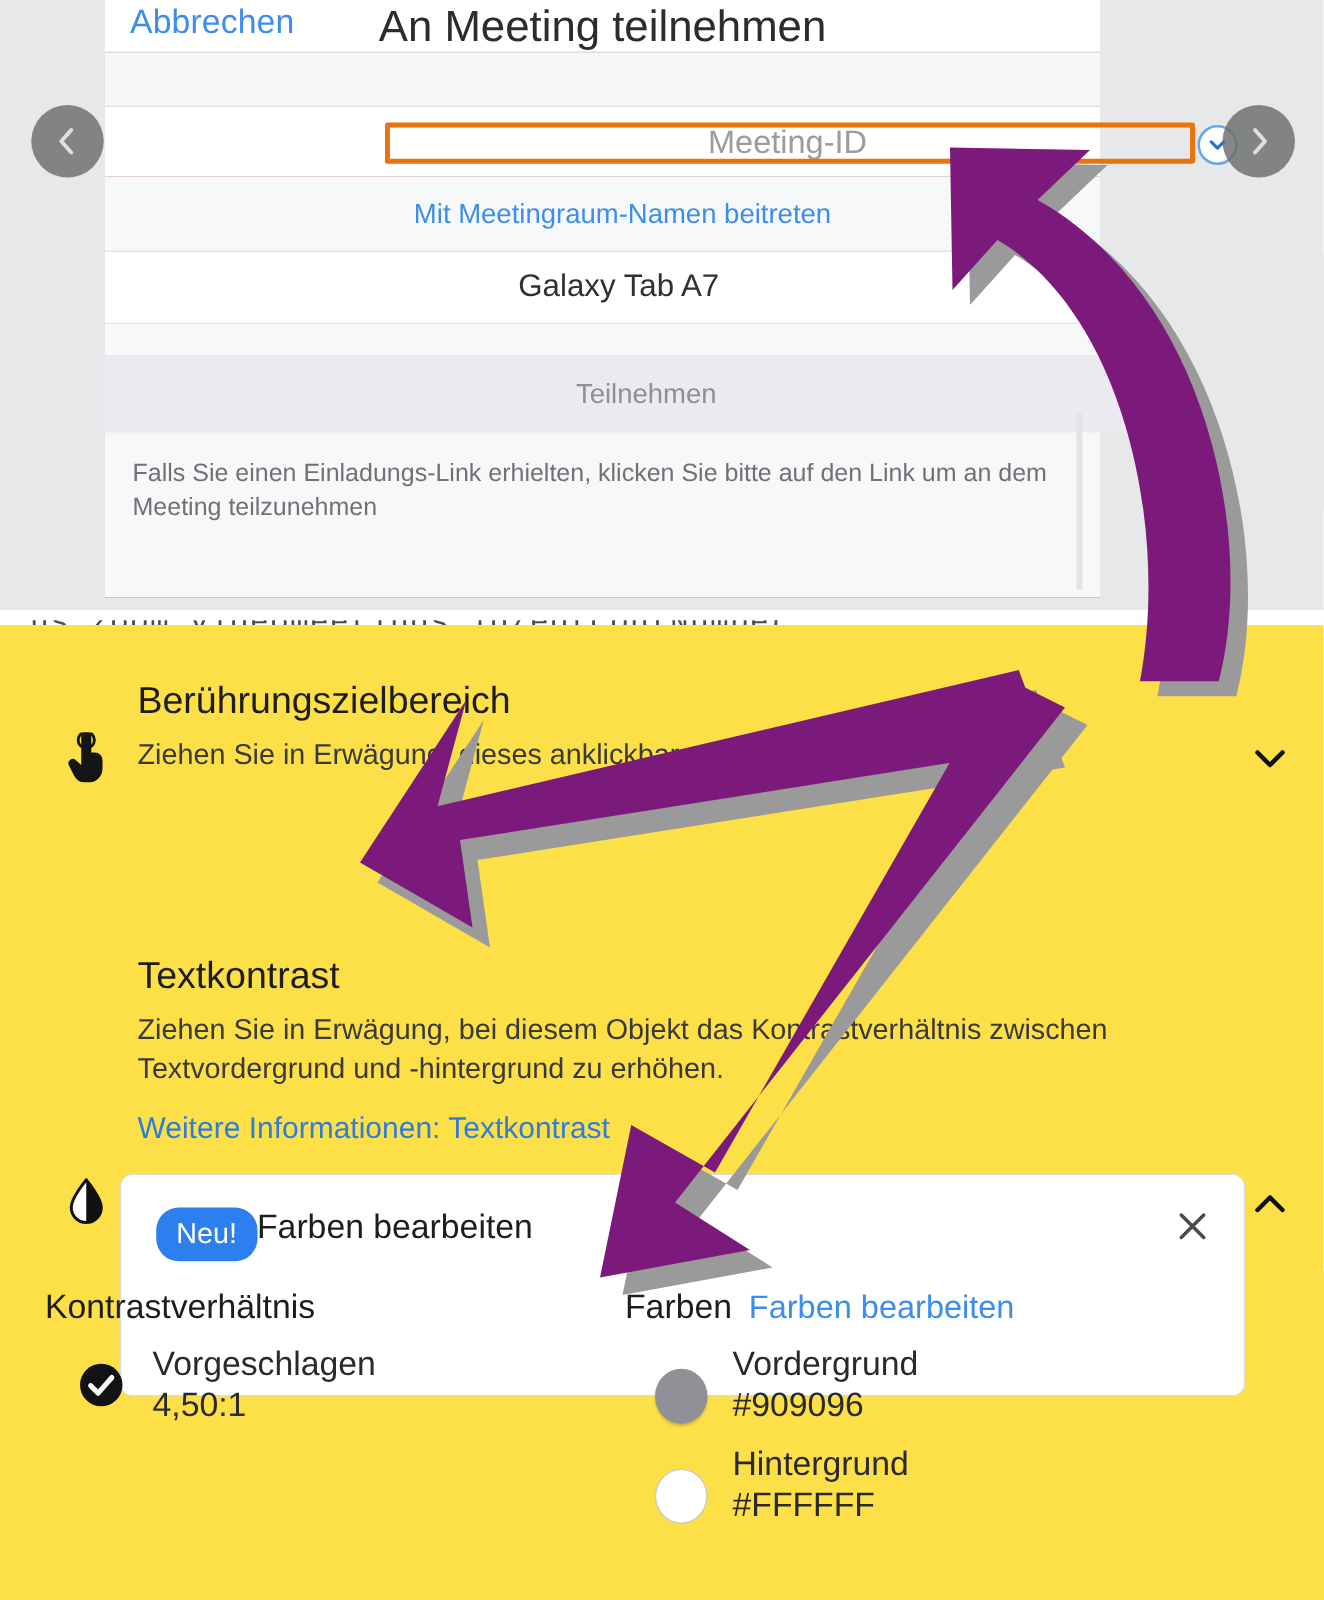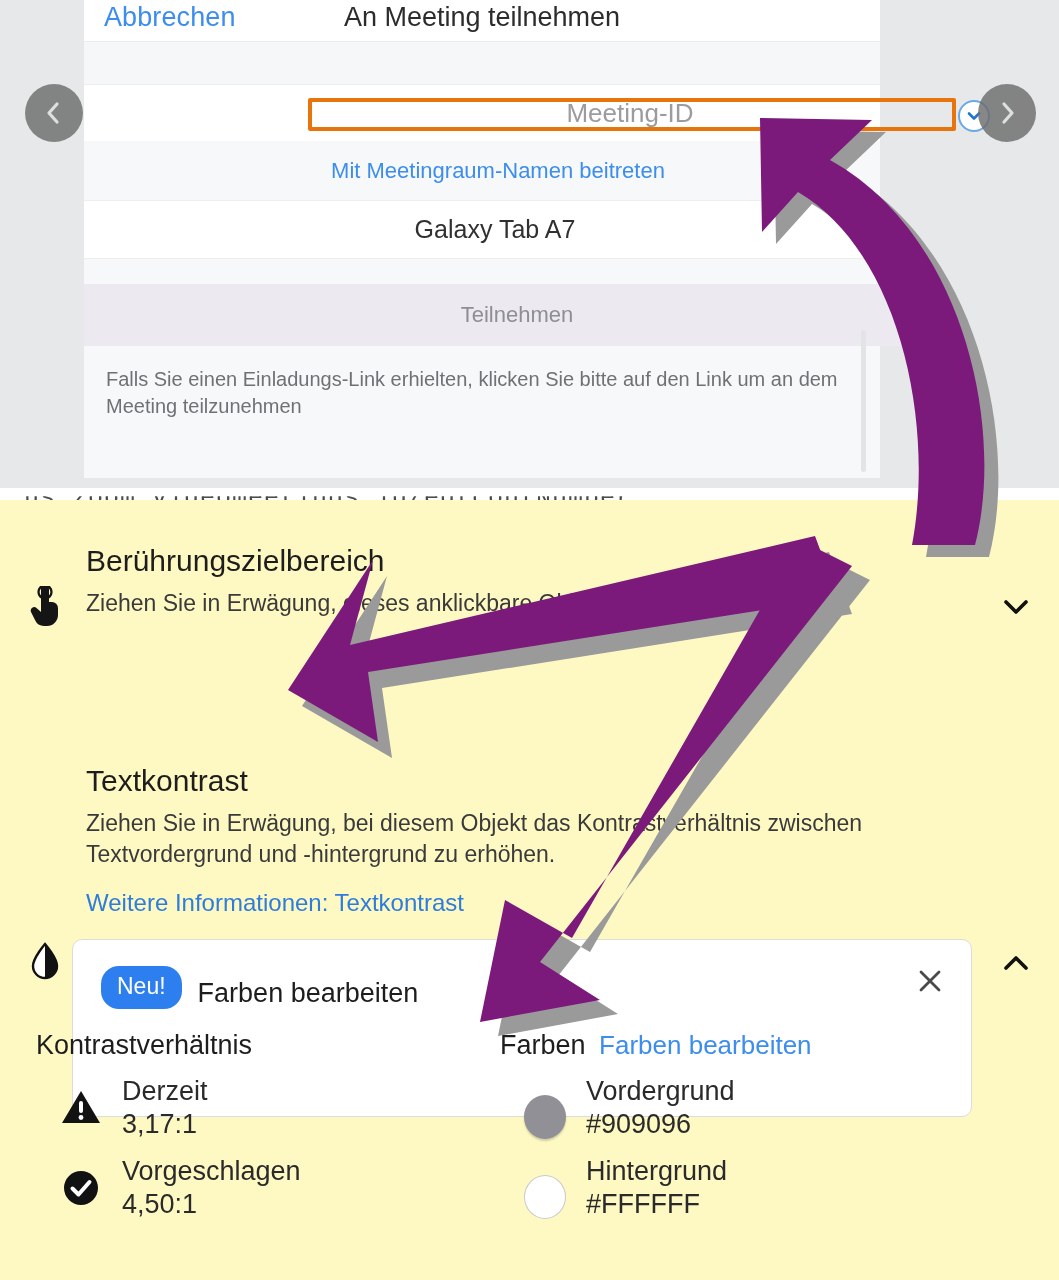--- a/index.html
+++ b/index.html
@@ -47,21 +47,21 @@
     position: absolute;
     left: 20px; top: 2px;
     font-size: 27px;
     color: #3c8ded;
     letter-spacing: 0.1px;
   }
   .pv-title {
     position: absolute;
     left: 0; right: 0; top: 2px;
     text-align: center;
-    font-size: 27px;
+    font-size: 35px;
     color: #2c2c2c;
   }
 
   .pv-gap {
     height: 43px;
     background: #f6f7f8;
     border-bottom: 1px solid #ececec;
   }
 
   .pv-idrow {
@@ -198,21 +198,22 @@
     white-space: nowrap;
     clip-path: inset(42% 0 0 0);
   }
 
   
   .report {
     position: absolute;
     left: 0; top: 500px;
     width: 1059px;
     height: 780px;
-    background: #fef9c3;
+    background: #fde047;
+    padding-left: 24px;
   }
 
   .issue {
     position: relative;
     padding: 0 20px 0 86px;
   }
   .issue-icon {
     position: absolute;
     left: 28px;
     width: 34px;
@@ -262,22 +263,21 @@
     margin: 22px 0 0 -14px;
     width: 900px;
     min-height: 178px;
     border: 1px solid #dcdcdc;
     border-radius: 10px;
     background: #ffffff;
     padding: 26px 28px 26px 28px;
   }
   .fc-head {
     display: flex;
-    align-items: flex-end;
-    gap: 16px;
+    align-items: flex-start;
   }
   .badge-new {
     background: #2d7ff0;
     color: #ffffff;
     font-size: 23px;
     line-height: 1;
     padding: 9px 16px 11px 16px;
     border-radius: 18px;
   }
   .fc-title {
@@ -466,33 +466,20 @@
         </div>
       </div>
     </div>
   </div>
 
   <div class="details">
 
     <div class="det-col left">
       <div class="det-head">Kontrastverhältnis</div>
 
-      <div class="det-row">
-        <div class="det-marker">
-          <svg width="40" height="36" viewBox="0 0 40 36">
-            <path d="M20 2 L39 34 L1 34 Z" fill="#121212"></path>
-            <rect x="18" y="12" width="4" height="12" rx="2" fill="#ffffff"></rect>
-            <circle cx="20" cy="28.5" r="2.4" fill="#ffffff"></circle>
-          </svg>
-        </div>
-        <div class="det-text">
-          <div class="det-label">Derzeit</div>
-          <div class="det-value">3,17:1</div>
-        </div>
-      </div>
 
       <div class="det-row">
         <div class="det-marker">
           <svg width="38" height="38" viewBox="0 0 38 38">
             <circle cx="19" cy="19" r="17" fill="#121212"></circle>
             <path d="M10.5 19.5 L16.5 25.5 L27.5 13" fill="none" stroke="#ffffff" stroke-width="4" stroke-linecap="round" stroke-linejoin="round"></path>
           </svg>
         </div>
         <div class="det-text">
           <div class="det-label">Vorgeschlagen</div>

